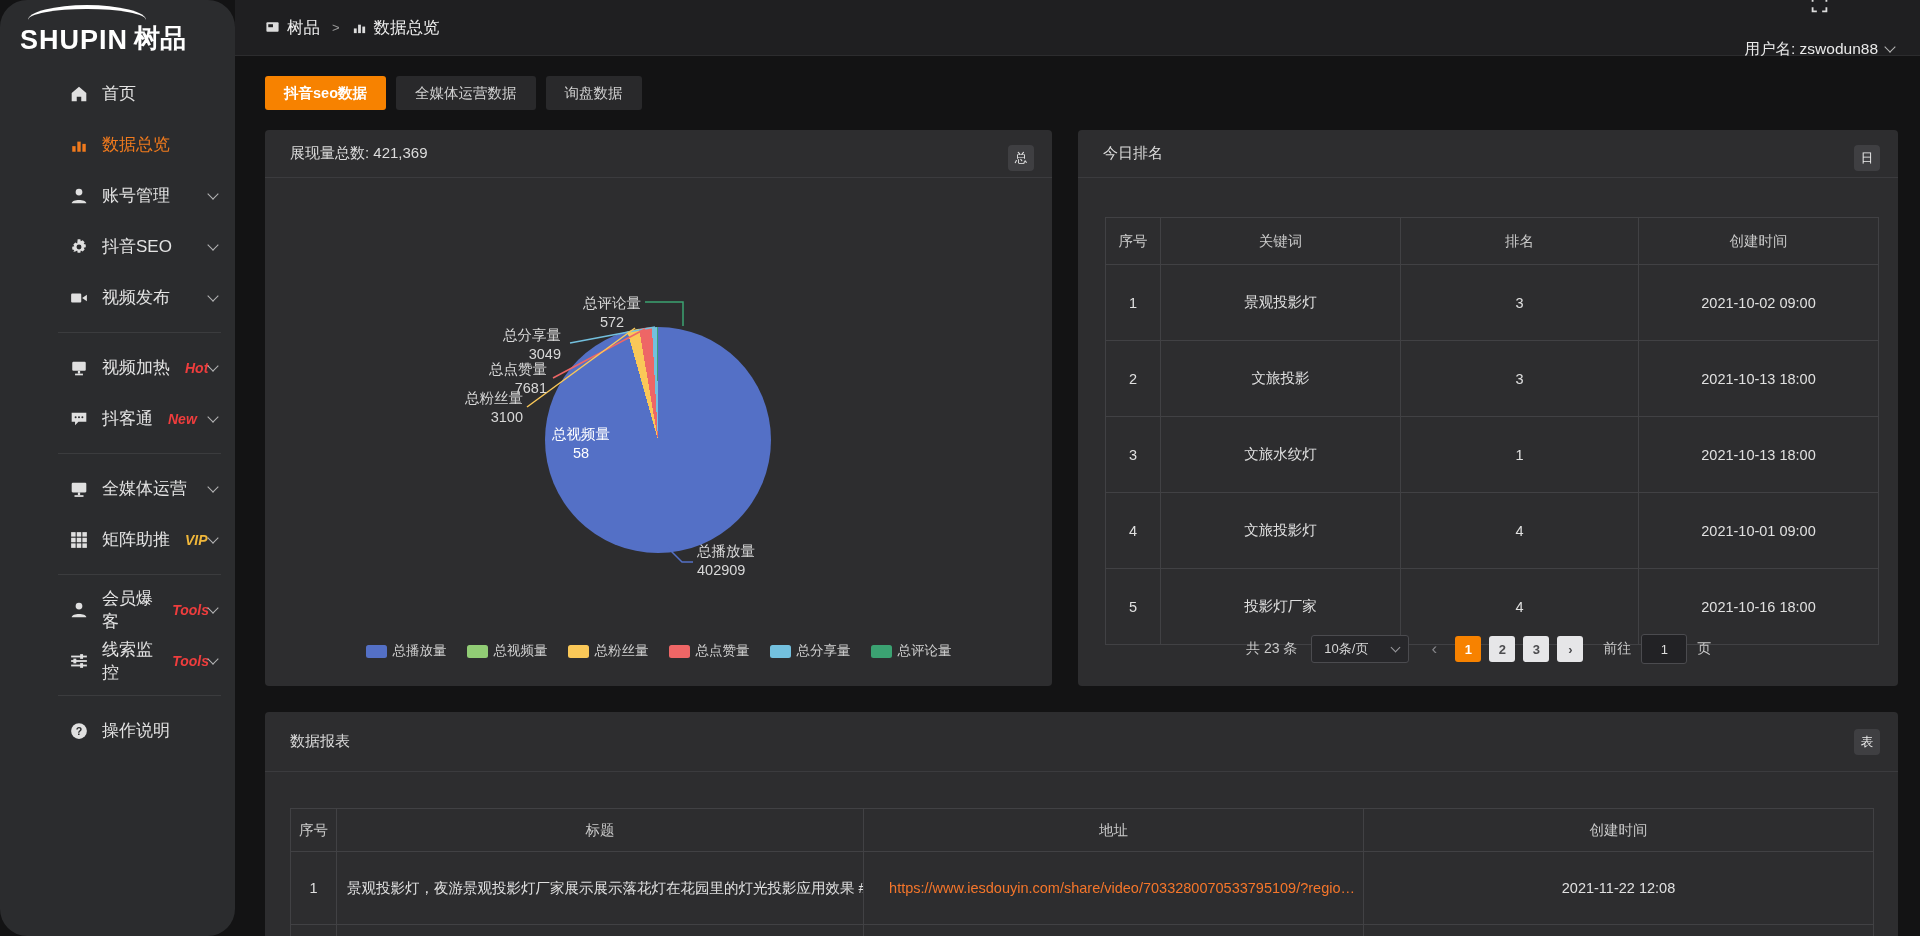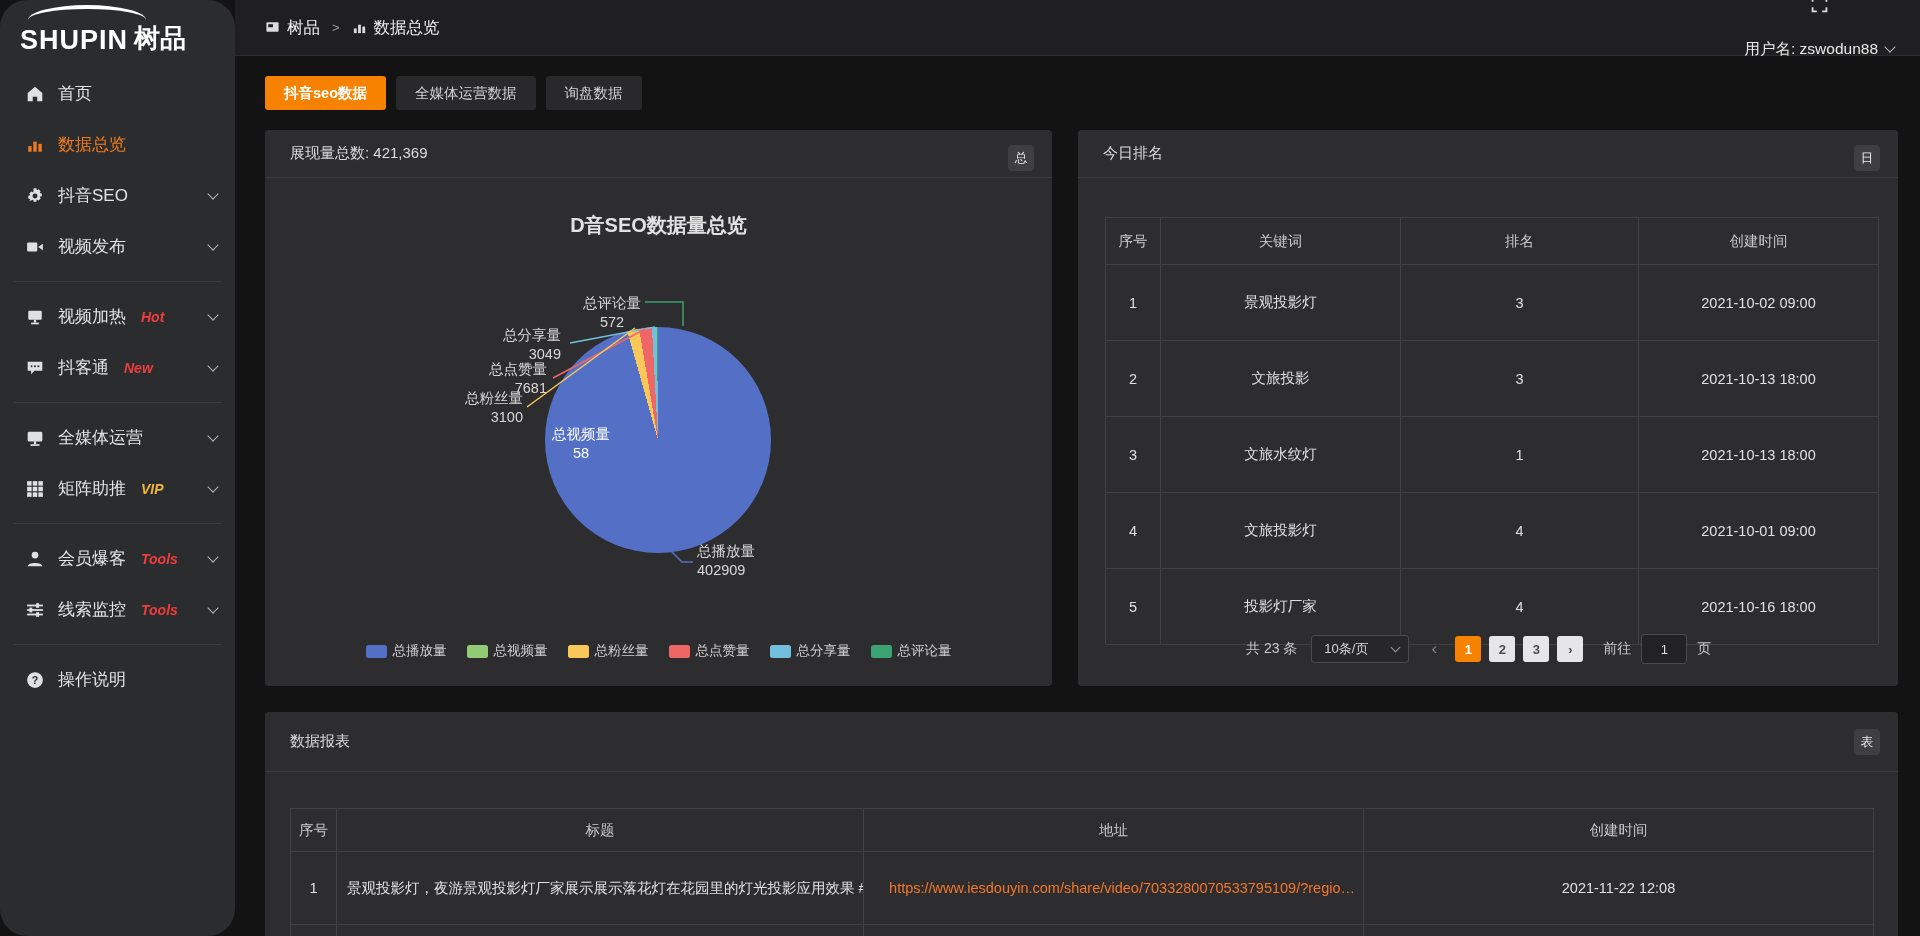--- a/index.html
+++ b/index.html
@@ -5,21 +5,21 @@
   html,body{margin:0;padding:0;background:#131314;}
   body{font-family:"Liberation Sans","DejaVu Sans",sans-serif;}
   #app{position:relative;width:1920px;height:936px;overflow:hidden;background:#131314;color:#e8e8e8;}
 
   
   .sidebar{position:absolute;left:0;top:0;width:235px;height:936px;background:#2b2c2e;z-index:3;border-radius:27px;}
   .logo{position:relative;height:56px;display:flex;align-items:flex-end;padding:0 0 8px 20px;cursor:default;}
   .logo-arc{position:absolute;left:28px;top:5px;width:118px;height:26px;border-top:4px solid #fff;border-radius:50% 50% 0 0;}
   .logo-en{font-size:27px;font-weight:bold;letter-spacing:1px;color:#fff;}
   .logo-cn{font-size:26px;font-weight:bold;color:#fff;margin-left:6px;}
-  .side-menu{padding-top:4px;}
+  .side-menu{padding-top:4px;padding-left:44px;}
   .side-item{height:51px;display:flex;align-items:center;padding:0 18px 0 26px;font-size:17px;color:#e3e3e3;cursor:pointer;}
   .side-item .icon{width:18px;height:18px;margin-right:14px;color:#e0e0e0;display:flex;flex:none;}
   .side-item .icon svg{width:100%;height:100%;fill:currentColor;}
   .side-item.active{color:#f07a1d;}
   .side-item.active .icon{color:#f07a1d;}
   .side-badge{font-style:italic;font-weight:bold;font-size:14px;margin-left:15px;}
   .badge-red{color:#ef3d3d;}
   .badge-gold{color:#f0b73a;}
   .chev{width:7px;height:7px;border-right:1.6px solid #b5b5b5;border-bottom:1.6px solid #b5b5b5;transform:rotate(45deg);flex:none;}
   .side-item .chev{margin-left:auto;margin-top:-3px;}
@@ -117,20 +117,30 @@
         <span class="icon">
             <svg viewBox="0 0 16 16">
               <rect x="2" y="9" width="3" height="5"></rect>
               <rect x="6.5" y="5" width="3" height="9"></rect>
               <rect x="11" y="7" width="3" height="7"></rect>
             </svg>
           </span>
         <span>数据总览</span>
       </div>
 
+      <div class="side-item">
+        <span class="icon">
+            <svg viewBox="0 0 16 16">
+              <circle cx="8" cy="4.5" r="3"></circle>
+              <path d="M1.5 14.5c0-4 13-4 13 0z"></path>
+            </svg>
+          </span>
+        <span>账号管理</span>
+        <span class="chev"></span>
+      </div>
 
       <div class="side-item">
         <span class="icon">
             <svg viewBox="0 0 16 16">
               <path d="M6.8 1h2.4l.4 1.8 1.7-.8L13 3.7l-.8 1.7 1.8.4v2.4l-1.8.4.8 1.7-1.7 1.7-1.7-.8-.4 1.8H6.8l-.4-1.8-1.7.8L3 12.3l.8-1.7L2 10.2V7.8l1.8-.4L3 5.7l1.7-1.7 1.7.8z"></path>
               <circle cx="8" cy="8" r="2.2" fill="#2b2c2e"></circle>
             </svg>
           </span>
         <span>抖音SEO</span>
         <span class="chev"></span>
@@ -296,21 +306,20 @@
     <div class="tab">全媒体运营数据</div>
     <div class="tab">询盘数据</div>
   </div>
 
   <div class="panel" id="panel-overview">
     <div class="panel-head">
       <span>展现量总数: 421,369</span>
     </div>
     <div class="panel-badge">总</div>
 
-    <div class="chart-title">D音SEO数据量总览</div>
 
     <div class="pie" id="pie" style="background: conic-gradient(rgb(84, 112, 198) 0deg, rgb(84, 112, 198) 344.229deg, rgb(145, 204, 117) 344.229deg, rgb(145, 204, 117) 344.278deg, rgb(250, 200, 88) 344.278deg, rgb(250, 200, 88) 350.344deg, rgb(238, 102, 102) 350.344deg, rgb(238, 102, 102) 356.906deg, rgb(115, 192, 222) 356.906deg, rgb(115, 192, 222) 359.511deg, rgb(59, 162, 114) 359.511deg, rgb(59, 162, 114) 360deg);"></div>
 
     <svg class="leader-svg" viewBox="0 0 787 556">
       <polyline points="380,172 418,172 418,196" fill="none" stroke-width="1.5" stroke="#3ba272"></polyline>
       <polyline points="305,213 390,197" fill="none" stroke-width="1.5" stroke="#73c0de"></polyline>
       <polyline points="288,248 380,199" fill="none" stroke-width="1.5" stroke="#ee6666"></polyline>
       <polyline points="262,277 370,198" fill="none" stroke-width="1.5" stroke="#fac858"></polyline>
       <polyline points="403,418 417,432 428,432" fill="none" stroke-width="1.5" stroke="#5470c6"></polyline>
     </svg>

